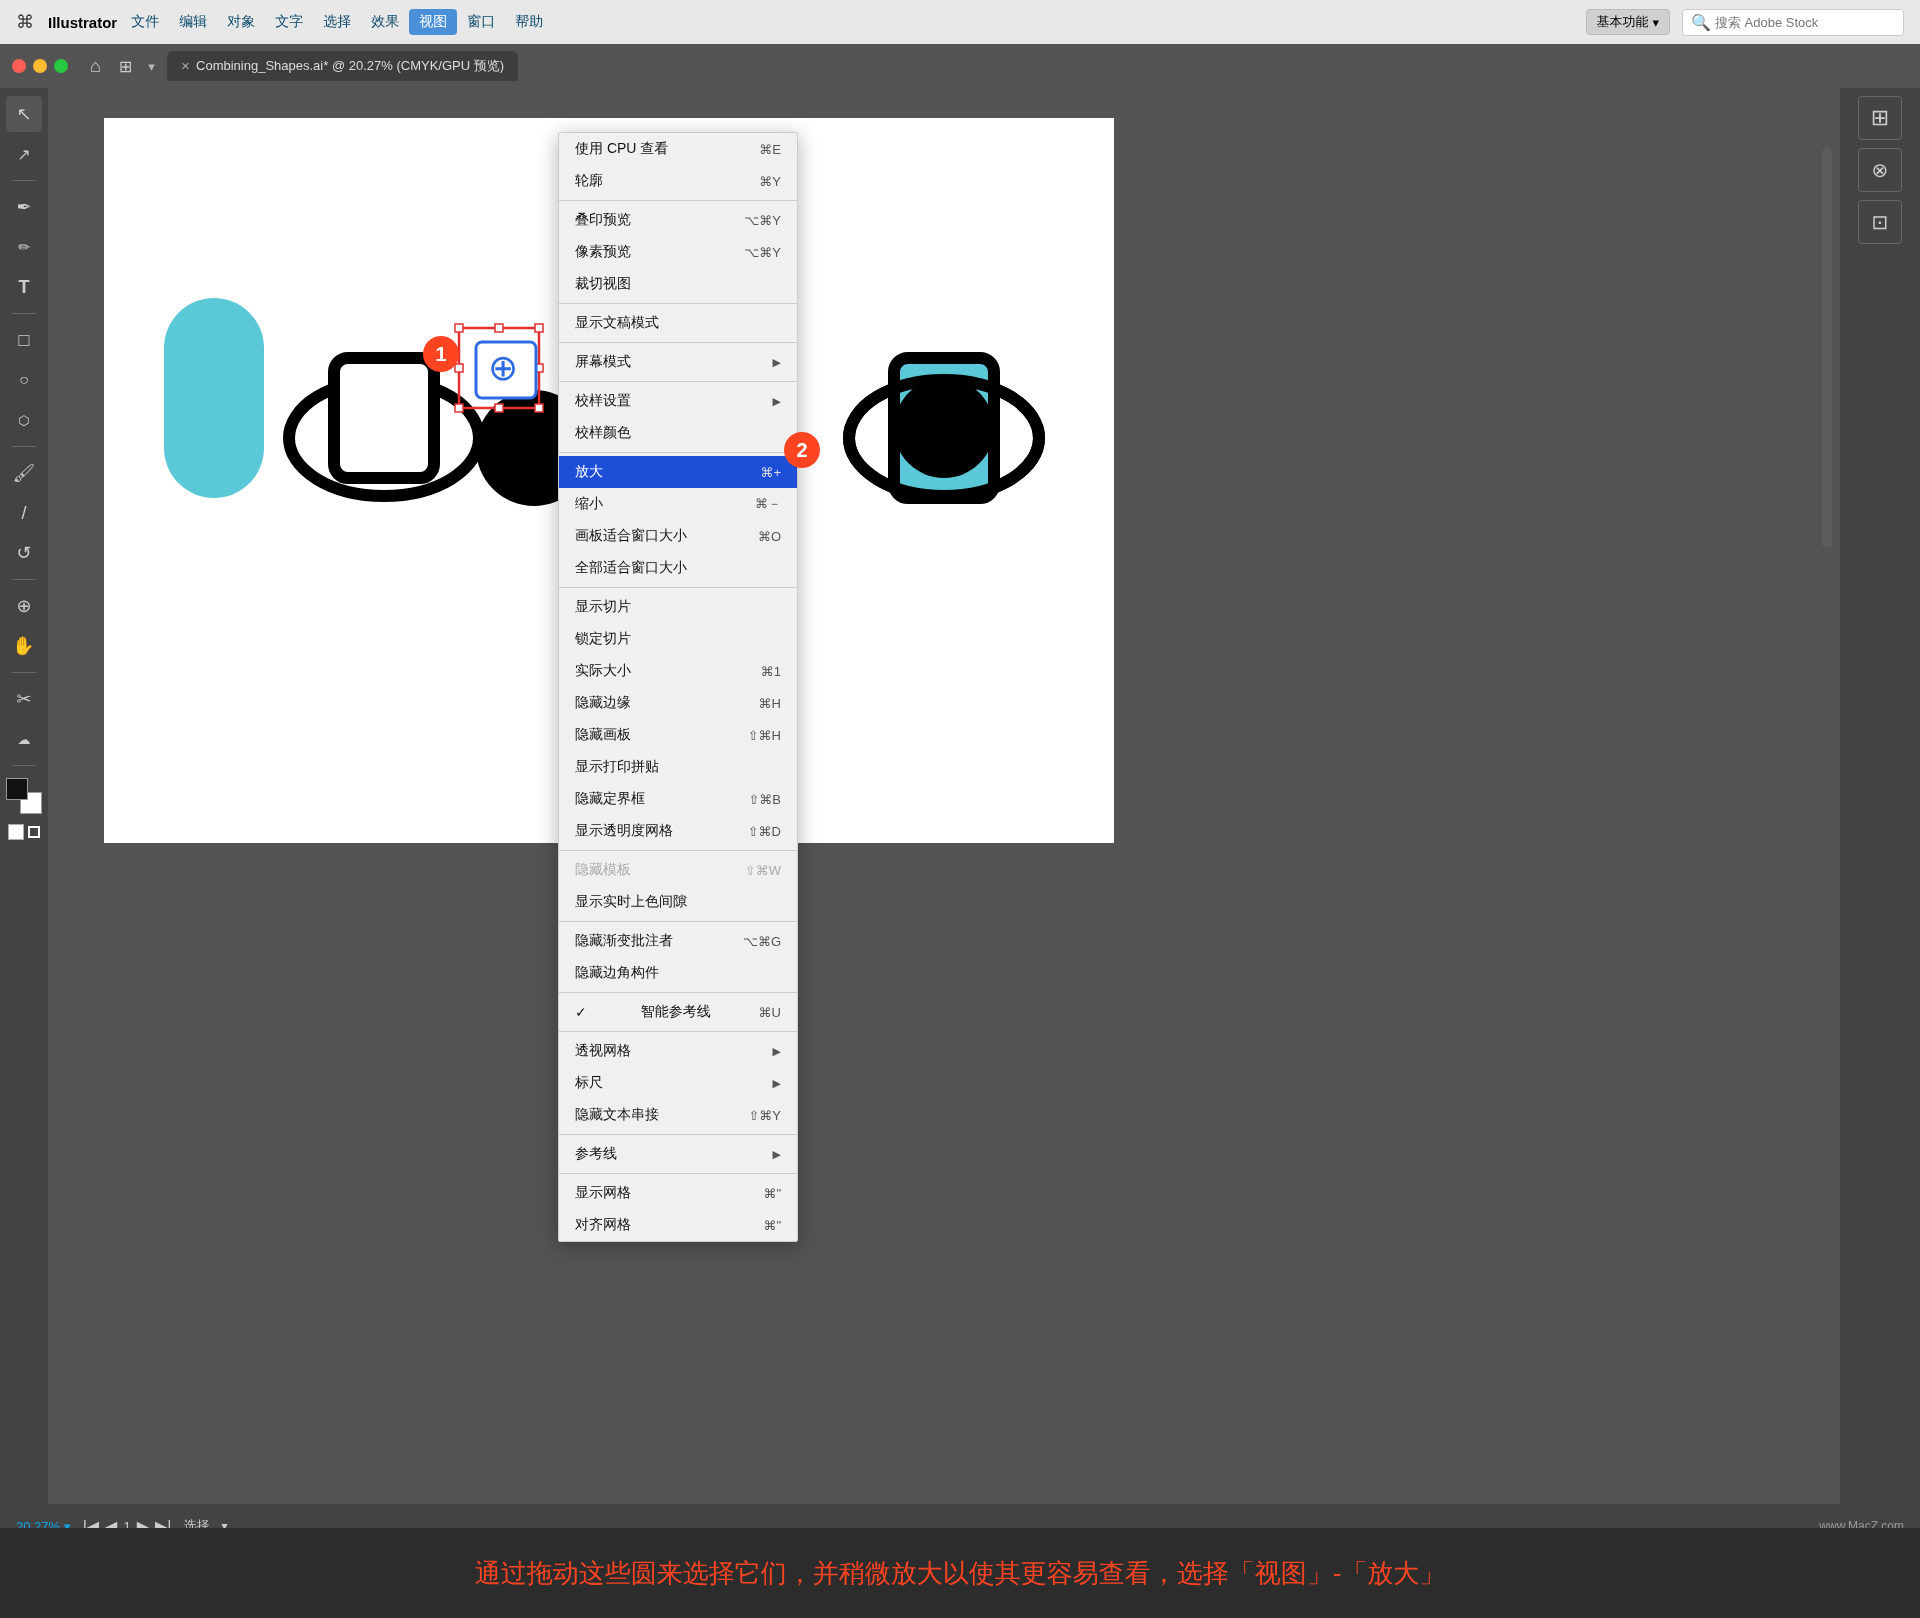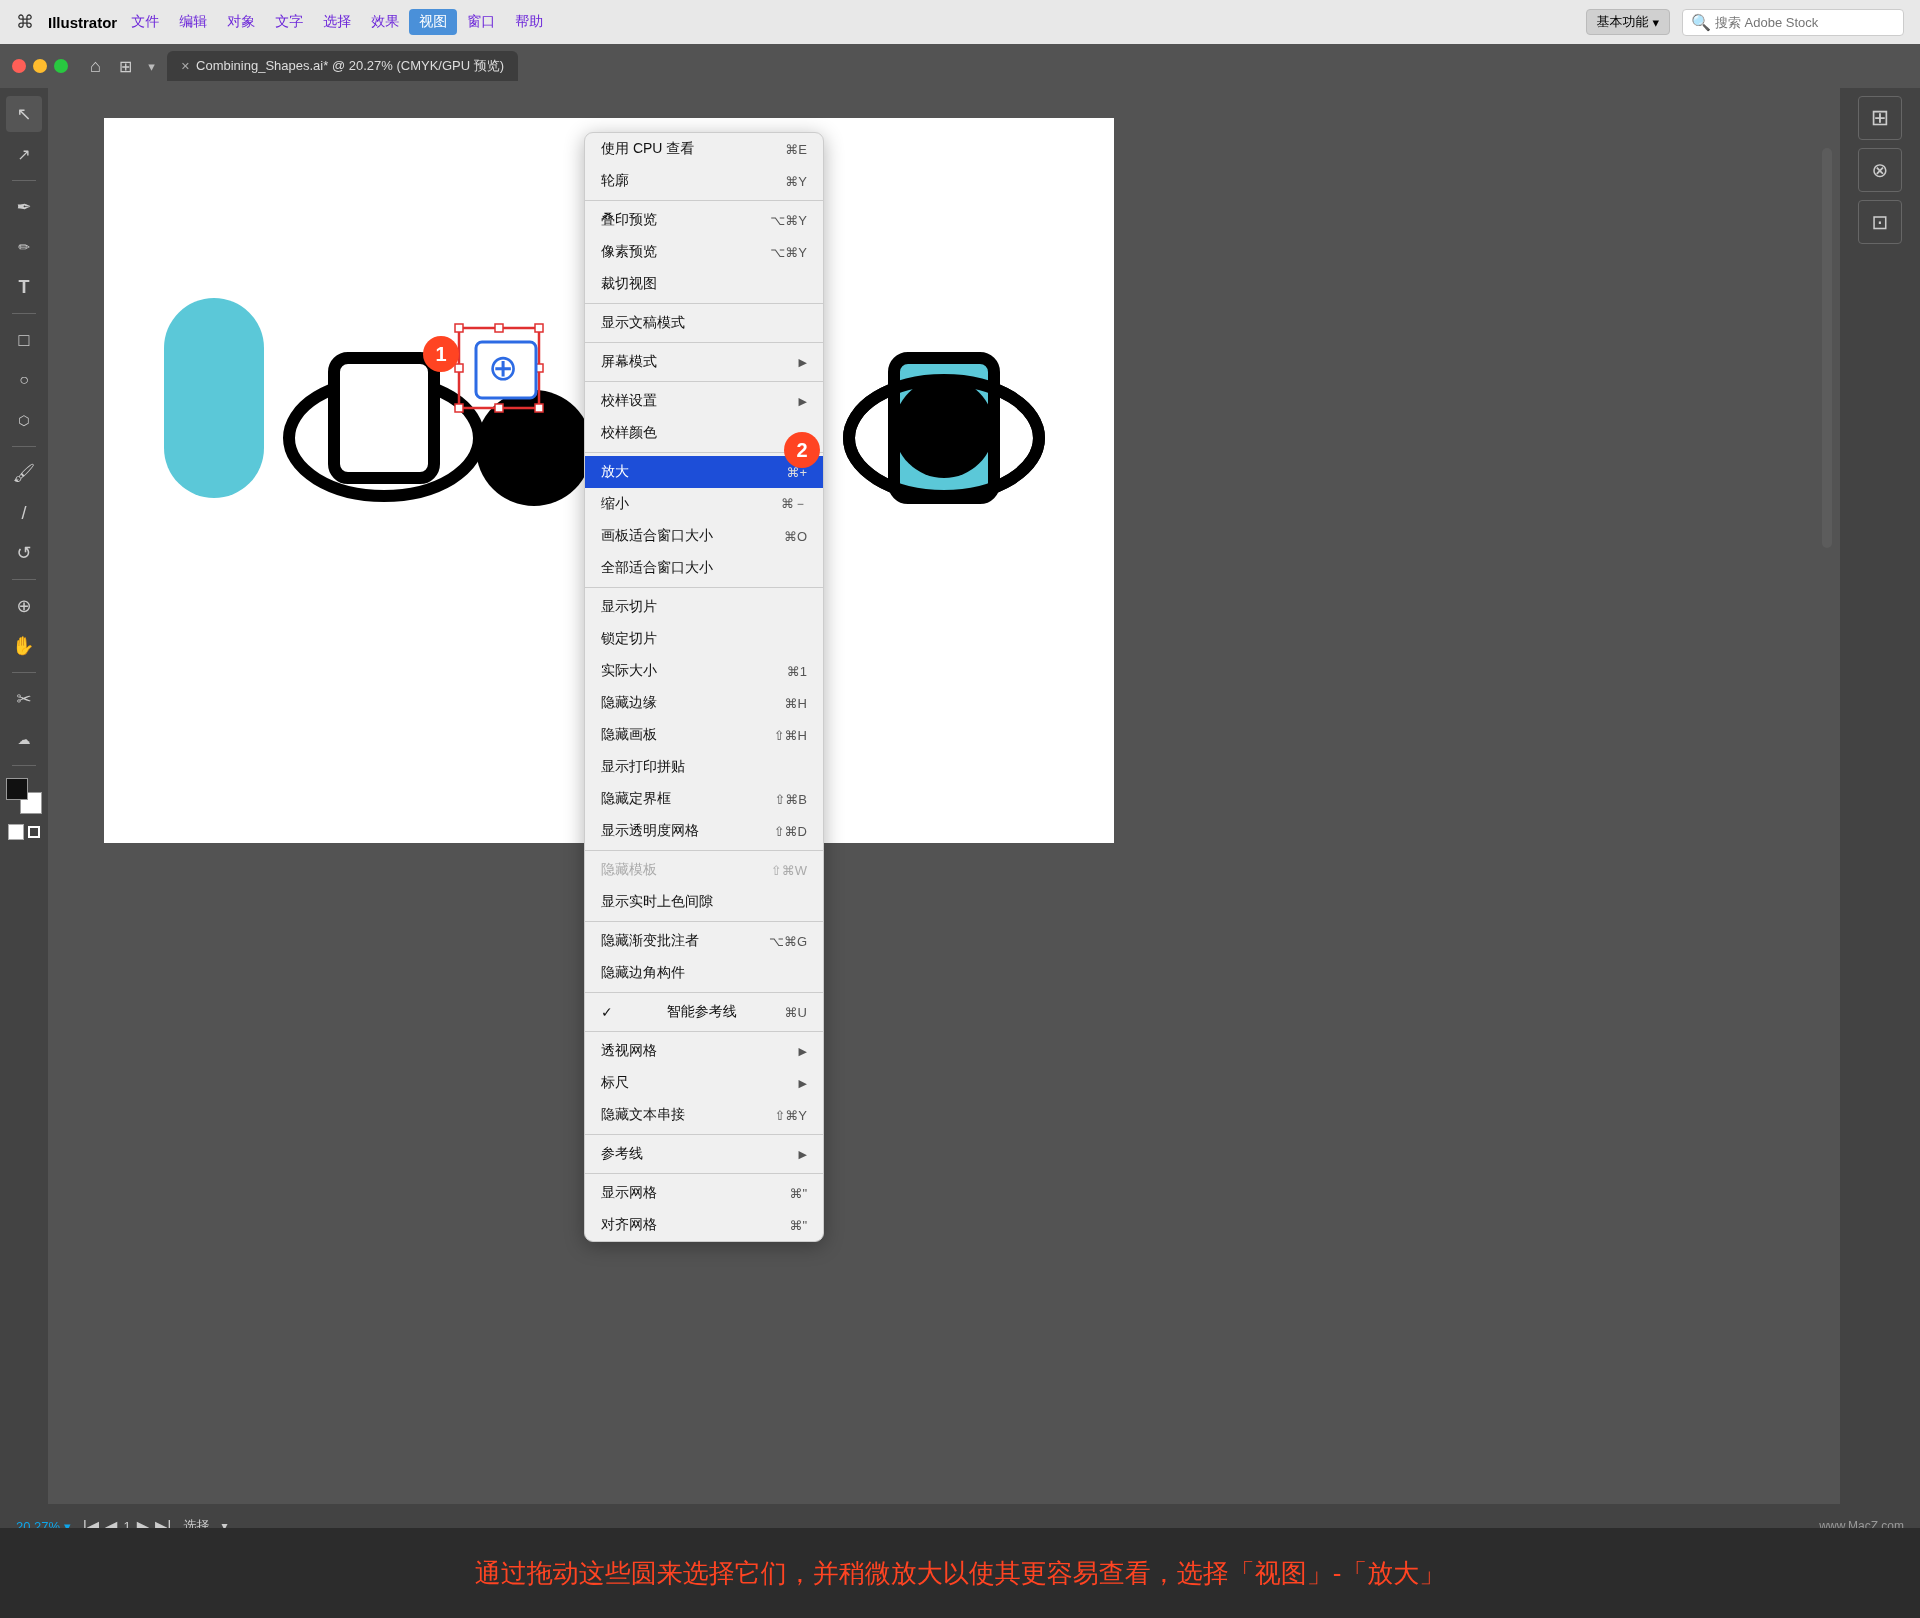--- a/index.html
+++ b/index.html
@@ -7,21 +7,21 @@
 
     
     .menubar {
       width: 100%; height: 44px; background: #e8e8e8;
       display: flex; align-items: center; padding: 0 16px; gap: 0;
       position: relative; z-index: 100;
     }
     .menubar-apple { font-size: 18px; margin-right: 14px; color: #333; }
     .menubar-app { font-weight: 700; font-size: 15px; margin-right: 4px; color: #000000; }
     .menubar-item {
-      font-size: 14px; color: #6d28d9; padding: 4px 10px; border-radius: 4px;
+      font-size: 14px; color: #0c4a6e; padding: 4px 10px; border-radius: 4px;
       cursor: pointer; white-space: nowrap;
     }
     .menubar-item.active { background: #4a90d9; color: white; }
     .menubar-right {
       margin-left: auto; display: flex; align-items: center; gap: 12px;
     }
     .workspace-btn {
       font-size: 13px; background: #d0d0d0; border: 1px solid #bbb;
       border-radius: 4px; padding: 3px 10px; cursor: pointer;
       display: flex; align-items: center; gap: 4px;
@@ -114,26 +114,25 @@
     .dropdown-overlay {
       position: absolute; top: 0; left: 0; right: 0; bottom: 0;
       pointer-events: none; z-index: 200;
     }
     .dropdown-menu {
       position: absolute;
       top: 44px; left: 510px;
       width: 240px;
       background: #f0f0f0;
       border: 1px solid #ccc;
-      border-radius: 9px;
+      border-radius: 2px;
       box-shadow: 0 4px 20px rgba(0,0,0,0.3);
       font-size: 14px;
       pointer-events: all;
       overflow: hidden;
-      margin-left: 26px;
     }
     .dm-item {
       display: flex; align-items: center; justify-content: space-between;
       padding: 7px 16px; cursor: pointer; color: #111;
       white-space: nowrap;
     }
     .dm-item.highlighted { background: #1d4ed8; color: white; }
     .dm-item.disabled { color: #aaa; cursor: default; }
     .dm-item.checked::before { content: '✓'; margin-right: 6px; }
     .dm-sep { height: 1px; background: #ccc; margin: 3px 0; }

